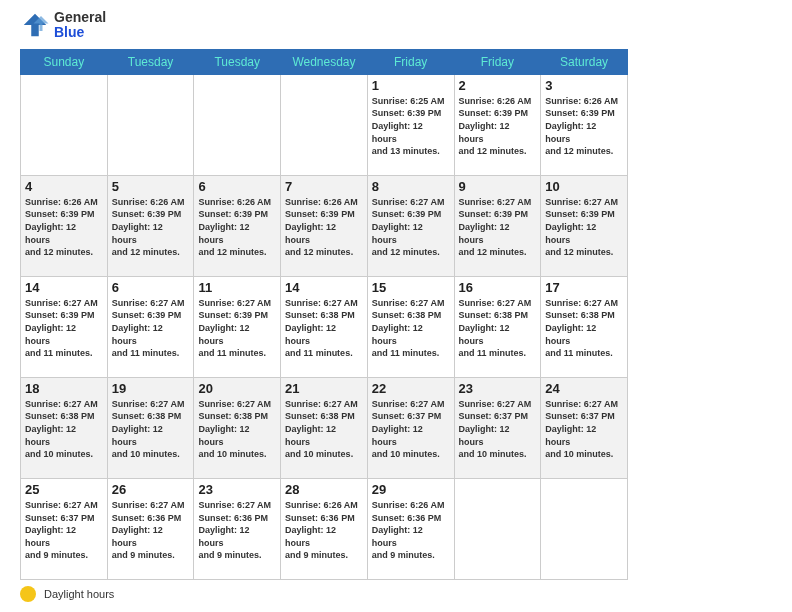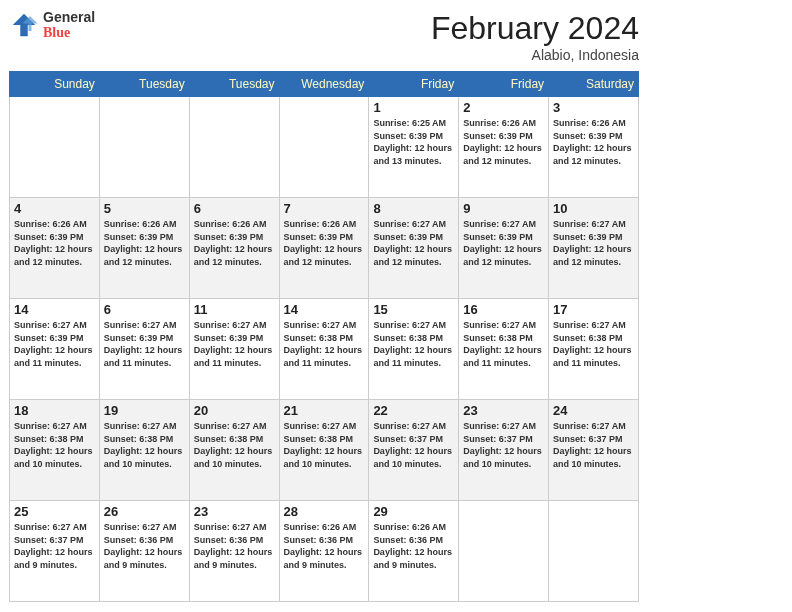--- a/index.html
+++ b/index.html
@@ -6,21 +6,21 @@
     body {
       font-family: Arial, sans-serif;
       background: #fff;
       width: 792px;
       height: 612px;
       overflow: hidden;
     }
     .page {
       width: 648px;
       height: 612px;
-      padding: 10px 9px;
+      padding: 10px 20px;
       display: flex;
       flex-direction: column;
     }
     .header {
       display: flex;
       justify-content: space-between;
       align-items: flex-start;
       margin-bottom: 8px;
     }
     .logo {
@@ -34,22 +34,21 @@
       line-height: 1.1;
     }
     .logo-general {
       font-size: 14px;
       font-weight: bold;
       color: #333;
     }
     .logo-blue {
       font-size: 14px;
       font-weight: bold;
-      color: #ef4444;
-      font-family: Liberation Serif, serif;
+      color: #1d4ed8;
     }
     .logo-icon {
       width: 30px;
       height: 30px;
     }
     .title-block {
       text-align: right;
     }
     .month-title {
       font-size: 32px;
@@ -61,23 +60,23 @@
       color: #444;
     }
     .calendar {
       width: 100%;
       border-collapse: collapse;
       flex: 1;
       font-size: 10px;
     }
     .calendar th {
       background-color: #2e6db4;
-      color: #fef9c3;
+      color: #5eead4;
       padding: 5px 4px;
-      text-align: right;
+      text-align: center;
       font-size: 12px;
       font-weight: normal;
       border: 1px solid #2e6db4;
     }
     .calendar td {
       border: 1px solid #ccc;
       vertical-align: top;
       padding: 3px 4px;
       width: calc(100%/7);
       height: 85px;
@@ -130,24 +129,20 @@
     <div class="logo">
       <svg class="logo-icon" viewBox="0 0 40 40">
         <polygon points="20,5 35,20 25,20 25,35 15,35 15,20 5,20" fill="#2e6db4"></polygon>
         <polygon points="28,8 38,18 30,18 30,28 26,28 26,18 18,18" fill="#5b9bd5" opacity="0.7"></polygon>
       </svg>
       <div class="logo-text">
         <span class="logo-general">General</span>
         <span class="logo-blue">Blue</span>
       </div>
     </div>
-    <div class="title-block">
-      <div class="month-title">February 2024</div>
-      <div class="subtitle">Alabio, Indonesia</div>
-    </div>
   </div>
 
   <table class="calendar">
     <thead>
       <tr>
       <th>Sunday</th>
           <th>Tuesday</th>
           <th>Tuesday</th>
           <th>Wednesday</th>
           <th>Friday</th>
@@ -284,13 +279,17 @@
           <td>
             <span class="day-number">29</span>
             <div class="day-info">Sunrise: 6:26 AM<br>Sunset: 6:36 PM<br>Daylight: 12 hours<br>and 9 minutes.</div>
           </td>
           <td class="empty-cell"></td>
           <td class="empty-cell"></td>
         </tr>
       </tbody>
   </table>
 
+  <div class="footer">
+    <div class="sun-icon-box"></div>
+    <span>Daylight hours</span>
+  </div>
 </div>
 
 </body></html>

